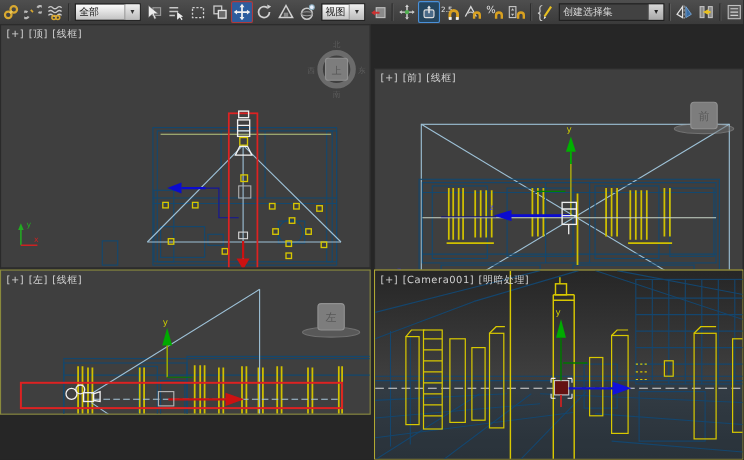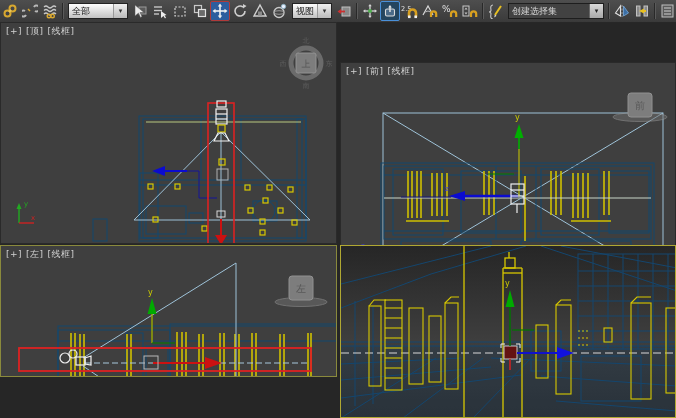--- a/index.html
+++ b/index.html
@@ -528,20 +528,23 @@
       <g>
         <ellipse cx="300" cy="56" rx="26" ry="4.5" fill="#6e6e6e" opacity="0.55" stroke="#9a9a9a"></ellipse>
         <rect x="288" y="30" width="24" height="24" rx="3" fill="#7d7d7d" stroke="#919191"></rect>
         <text x="300" y="46" font-size="10" fill="#585858" text-anchor="middle">左</text>
       </g>
     </svg>
   </div>
 
   <div class="vp active-yellow" id="vp-camera" style="left:340px;top:245px;width:336px;height:173px;">
     <div class="grad-bg"></div>
+    <div class="vp-label">
+      <span>[+]</span><span>[Camera001]</span><span>[明暗处理]</span>
+    </div>
     <svg class="scene" width="336" height="173" viewBox="0 0 336 173">
       <rect x="0" y="100" width="336" height="73" fill="rgba(18,58,94,0.22)"></rect>
 
       <g stroke="#14466e" fill="none" stroke-width="1">
         <line x1="0" y1="100" x2="336" y2="100"></line>
           <line x1="0" y1="96" x2="336" y2="96"></line>
         <rect x="237" y="8" width="99" height="95"></rect>
         <line x1="252" y1="8" x2="252" y2="103"></line>
           <line x1="267" y1="8" x2="267" y2="103"></line>
         <line x1="282" y1="8" x2="282" y2="103"></line>

